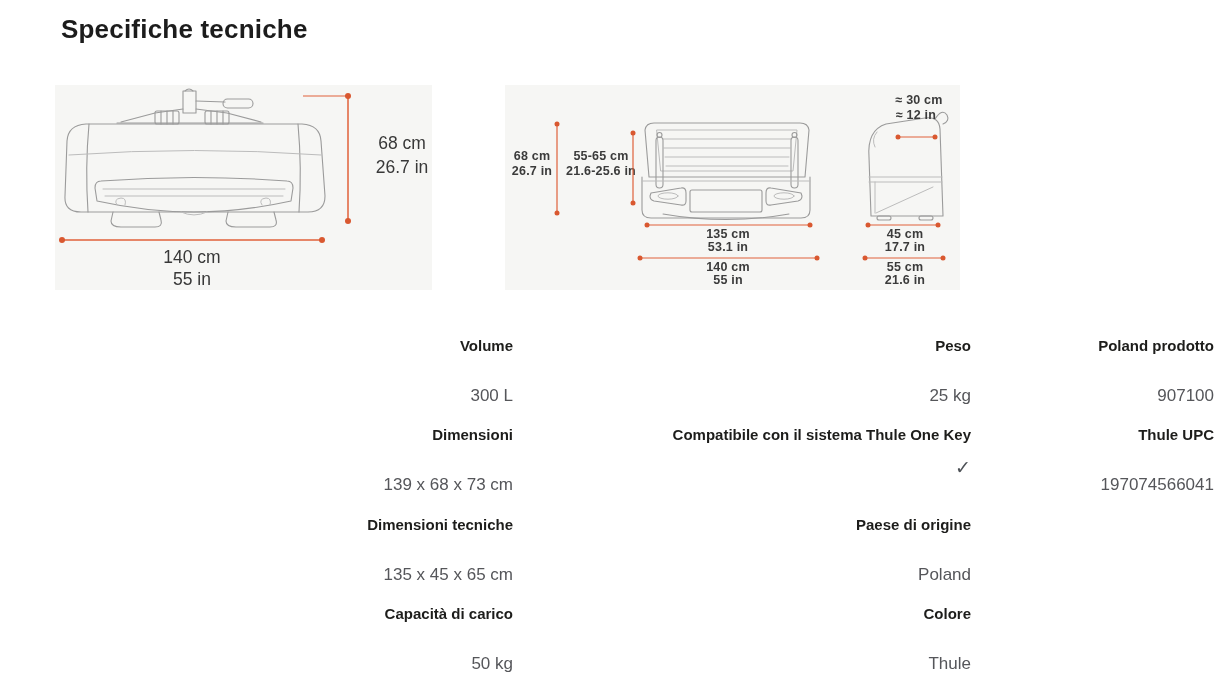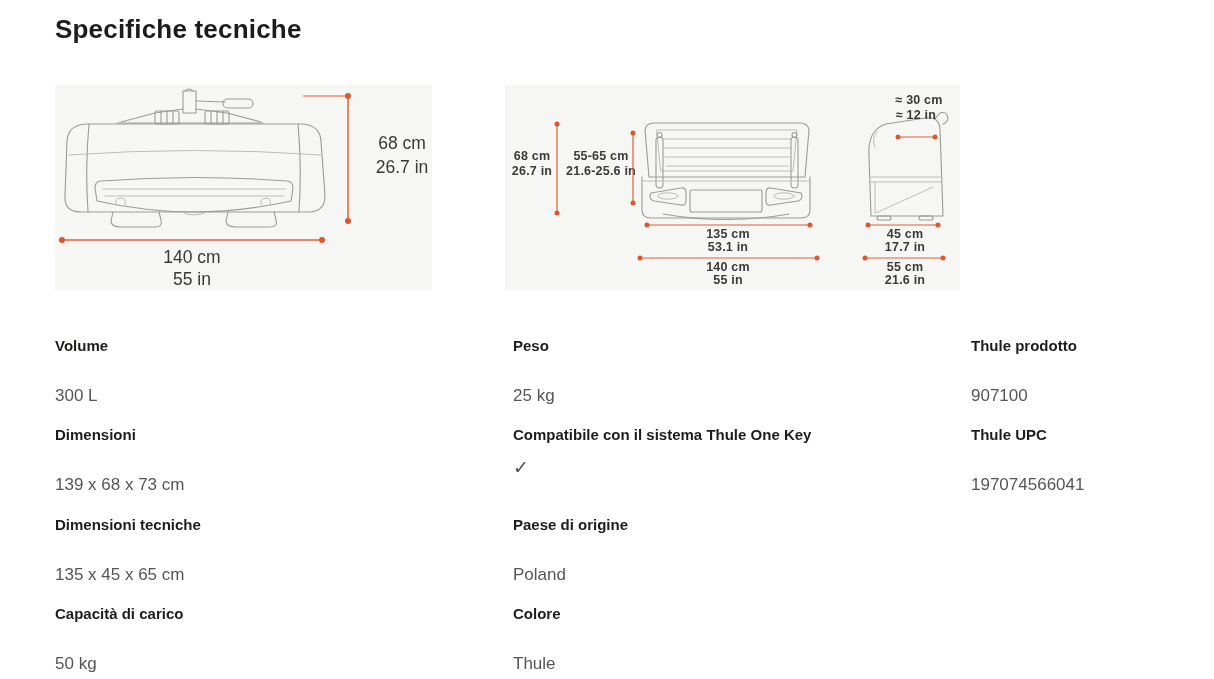--- a/index.html
+++ b/index.html
@@ -5,21 +5,21 @@
   * { margin:0; padding:0; box-sizing:border-box; }
   html,body { background:#ffffff; }
   body {
     width:1214px; height:679px;
     position:relative;
     font-family:"Liberation Sans", sans-serif;
     color:#1d1d1b;
     overflow:hidden;
   }
   .section-title {
-    position:absolute; left:55px; top:14px;
+    position:absolute; left:61px; top:14px;
     font-size:26px; font-weight:600; letter-spacing:0.2px;
     color:#1c1c1c;
   }
   .panel {
     position:absolute; top:85px; height:205px;
     background:#f6f6f4;
   }
   .panel-front { left:55px;  width:377px; }
   .panel-rear  { left:505px; width:455px; }
   .panel svg { display:block; width:100%; height:100%; }
@@ -30,21 +30,21 @@
   .draw-lt{ stroke:#bcbcbc; stroke-width:1;   fill:none; stroke-linecap:round; }
   .odim   { stroke:#e0613a; fill:none; }
   .odot   { fill:#d95830; stroke:none; }
 
   .spec-grid {
     position:absolute; left:55px; top:336px;
     display:grid;
     grid-template-columns:458px 458px 243px;
     grid-template-rows:89px 90px 89px 75px;
   }
-  .cell { overflow:visible; }
+  .cell { overflow:visible;text-align:right; }
   .r1{grid-row:1} .r2{grid-row:2} .r3{grid-row:3} .r4{grid-row:4}
   .c1{grid-column:1} .c2{grid-column:2} .c3{grid-column:3}
   .spec-label {
     font-size:15px; font-weight:700; color:#1d1d1b; line-height:19px;
   }
   .spec-value {
     margin-top:30px; font-size:17px; font-weight:400; color:#55565a; line-height:22px;
   }
   .spec-value.check { font-size:19px; color:#4e5257; line-height:20px; margin-top:14px; }
 </style>
@@ -205,21 +205,21 @@
     <div class="spec-label">Volume</div>
     <div class="spec-value">300 L</div>
   </div>
 
   <div class="cell r1 c2">
     <div class="spec-label">Peso</div>
     <div class="spec-value">25 kg</div>
   </div>
 
   <div class="cell r1 c3">
-    <div class="spec-label">Thule prodotto</div>
+    <div class="spec-label">Poland prodotto</div>
     <div class="spec-value">907100</div>
   </div>
 
   <div class="cell r2 c1">
     <div class="spec-label">Dimensioni</div>
     <div class="spec-value">139 x 68 x 73 cm</div>
   </div>
 
   <div class="cell r2 c2">
     <div class="spec-label">Compatibile con il sistema Thule One Key</div>

